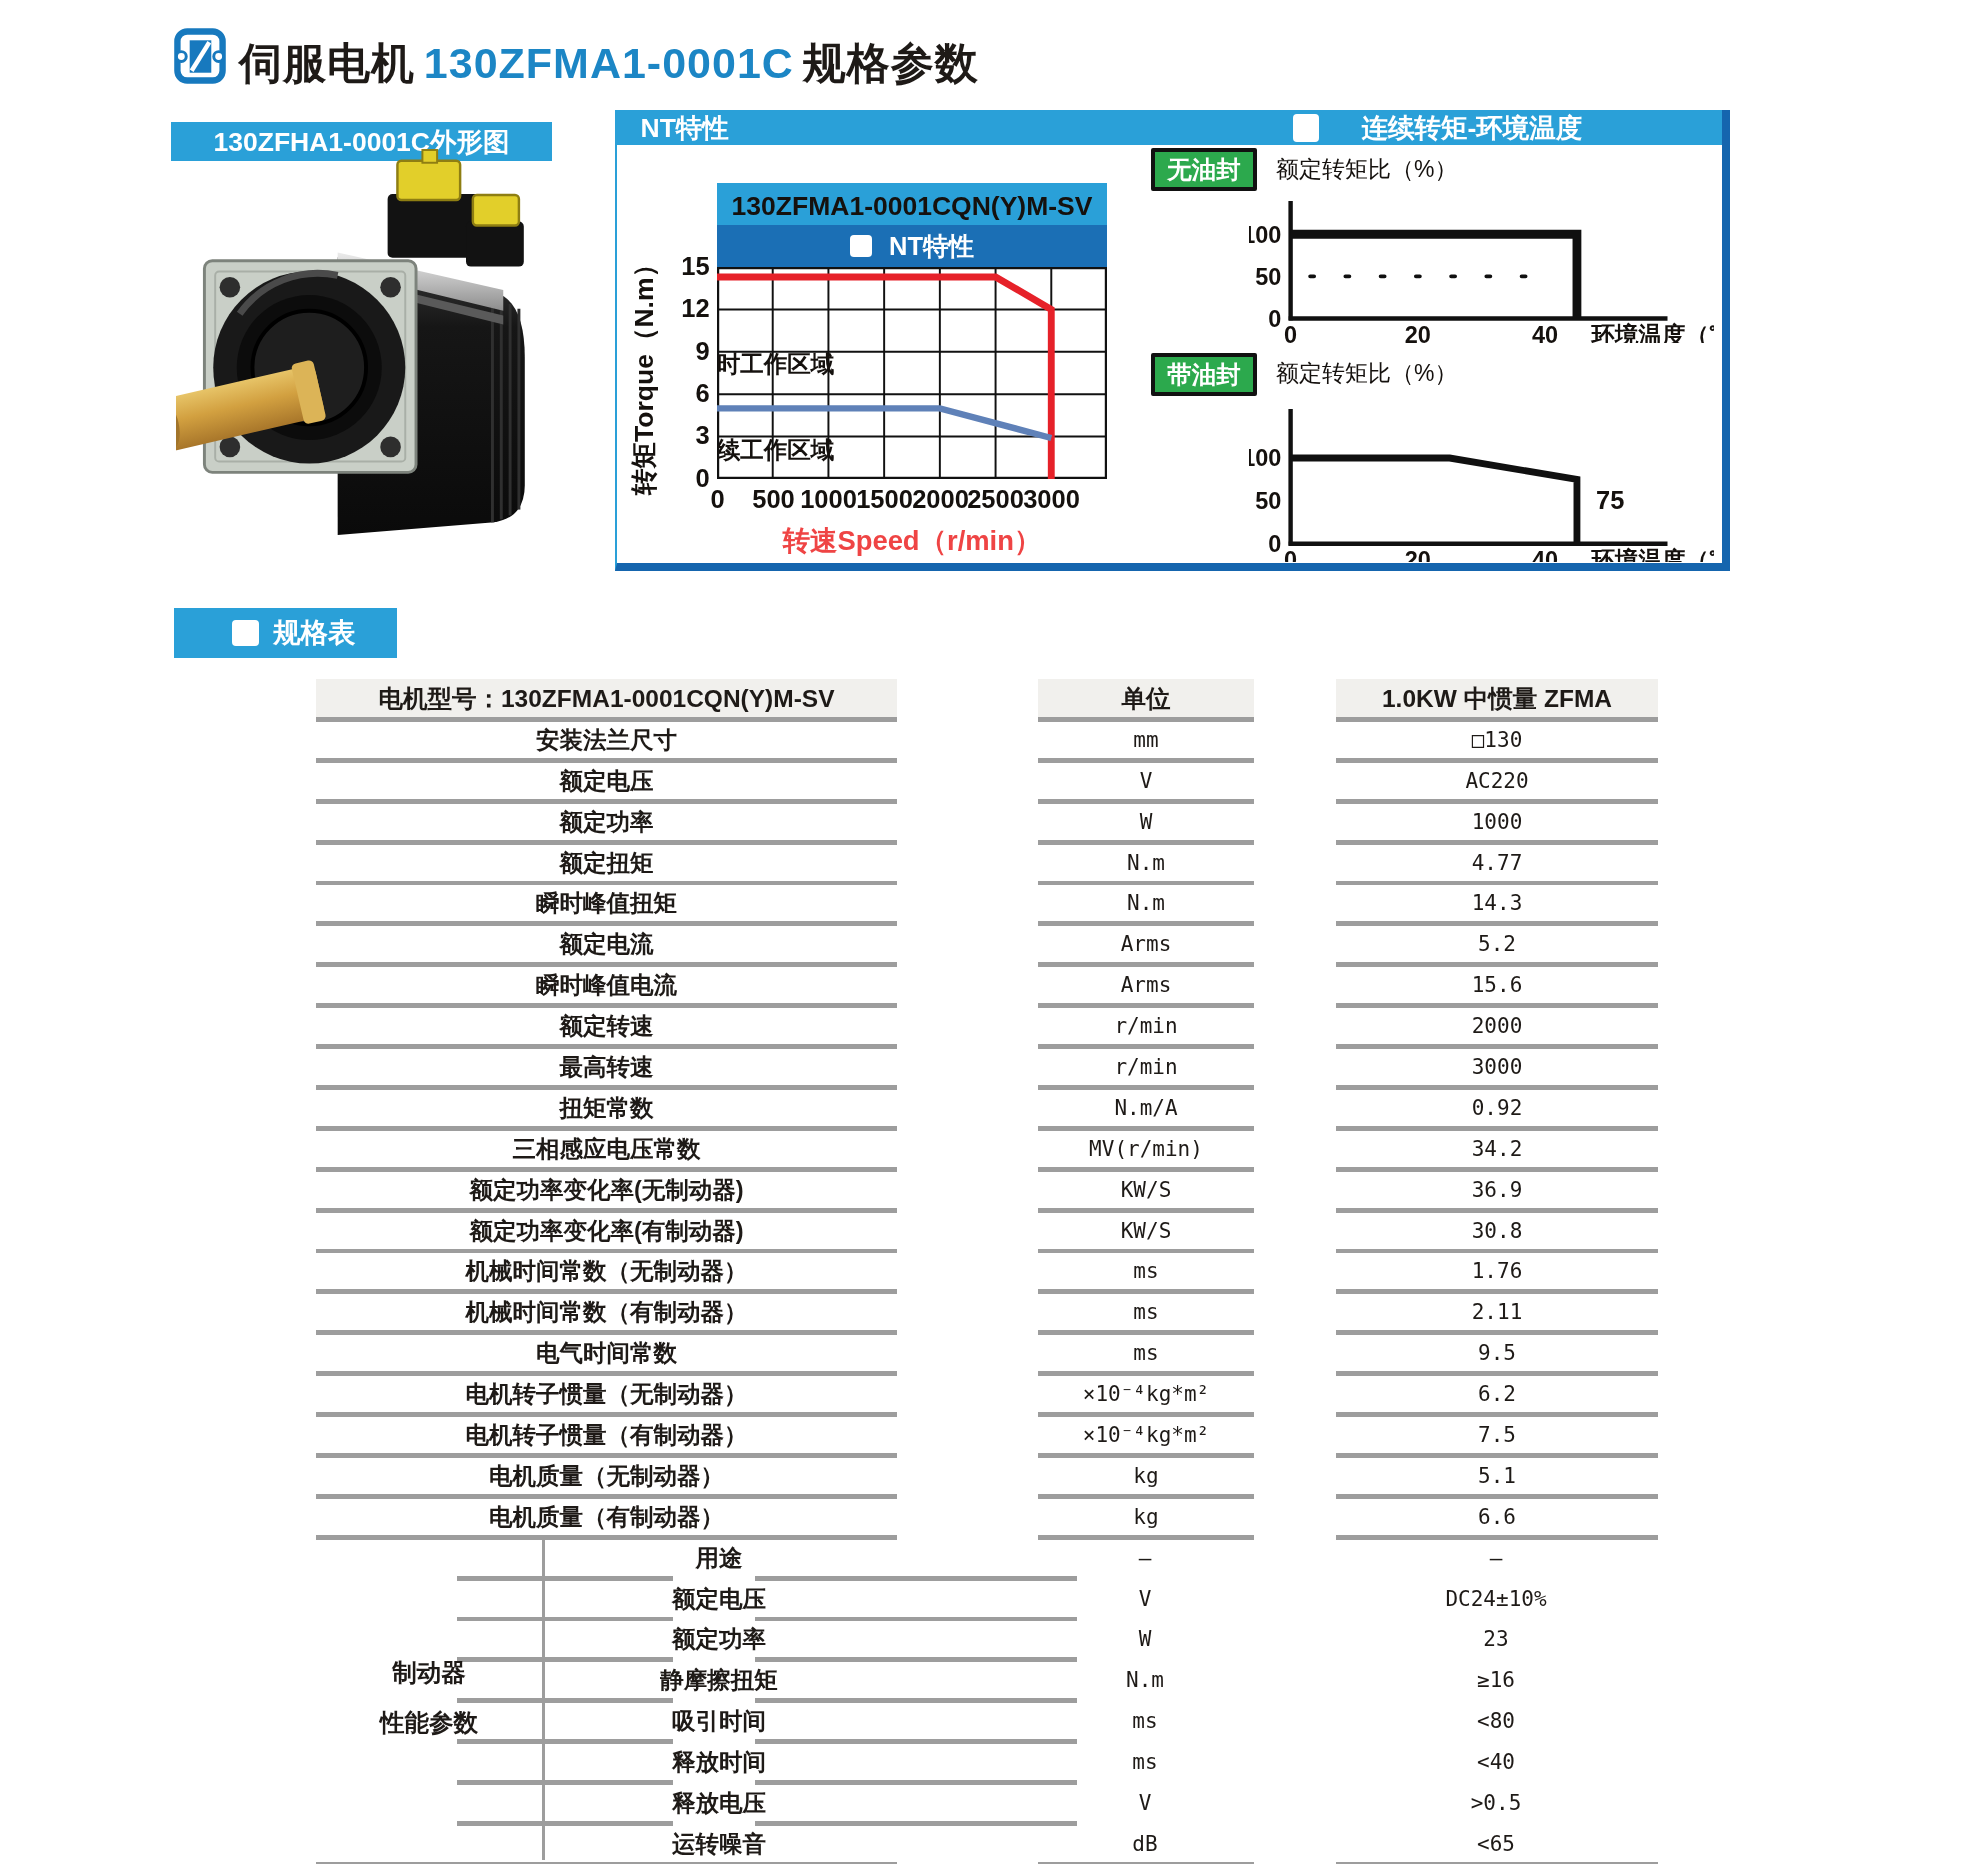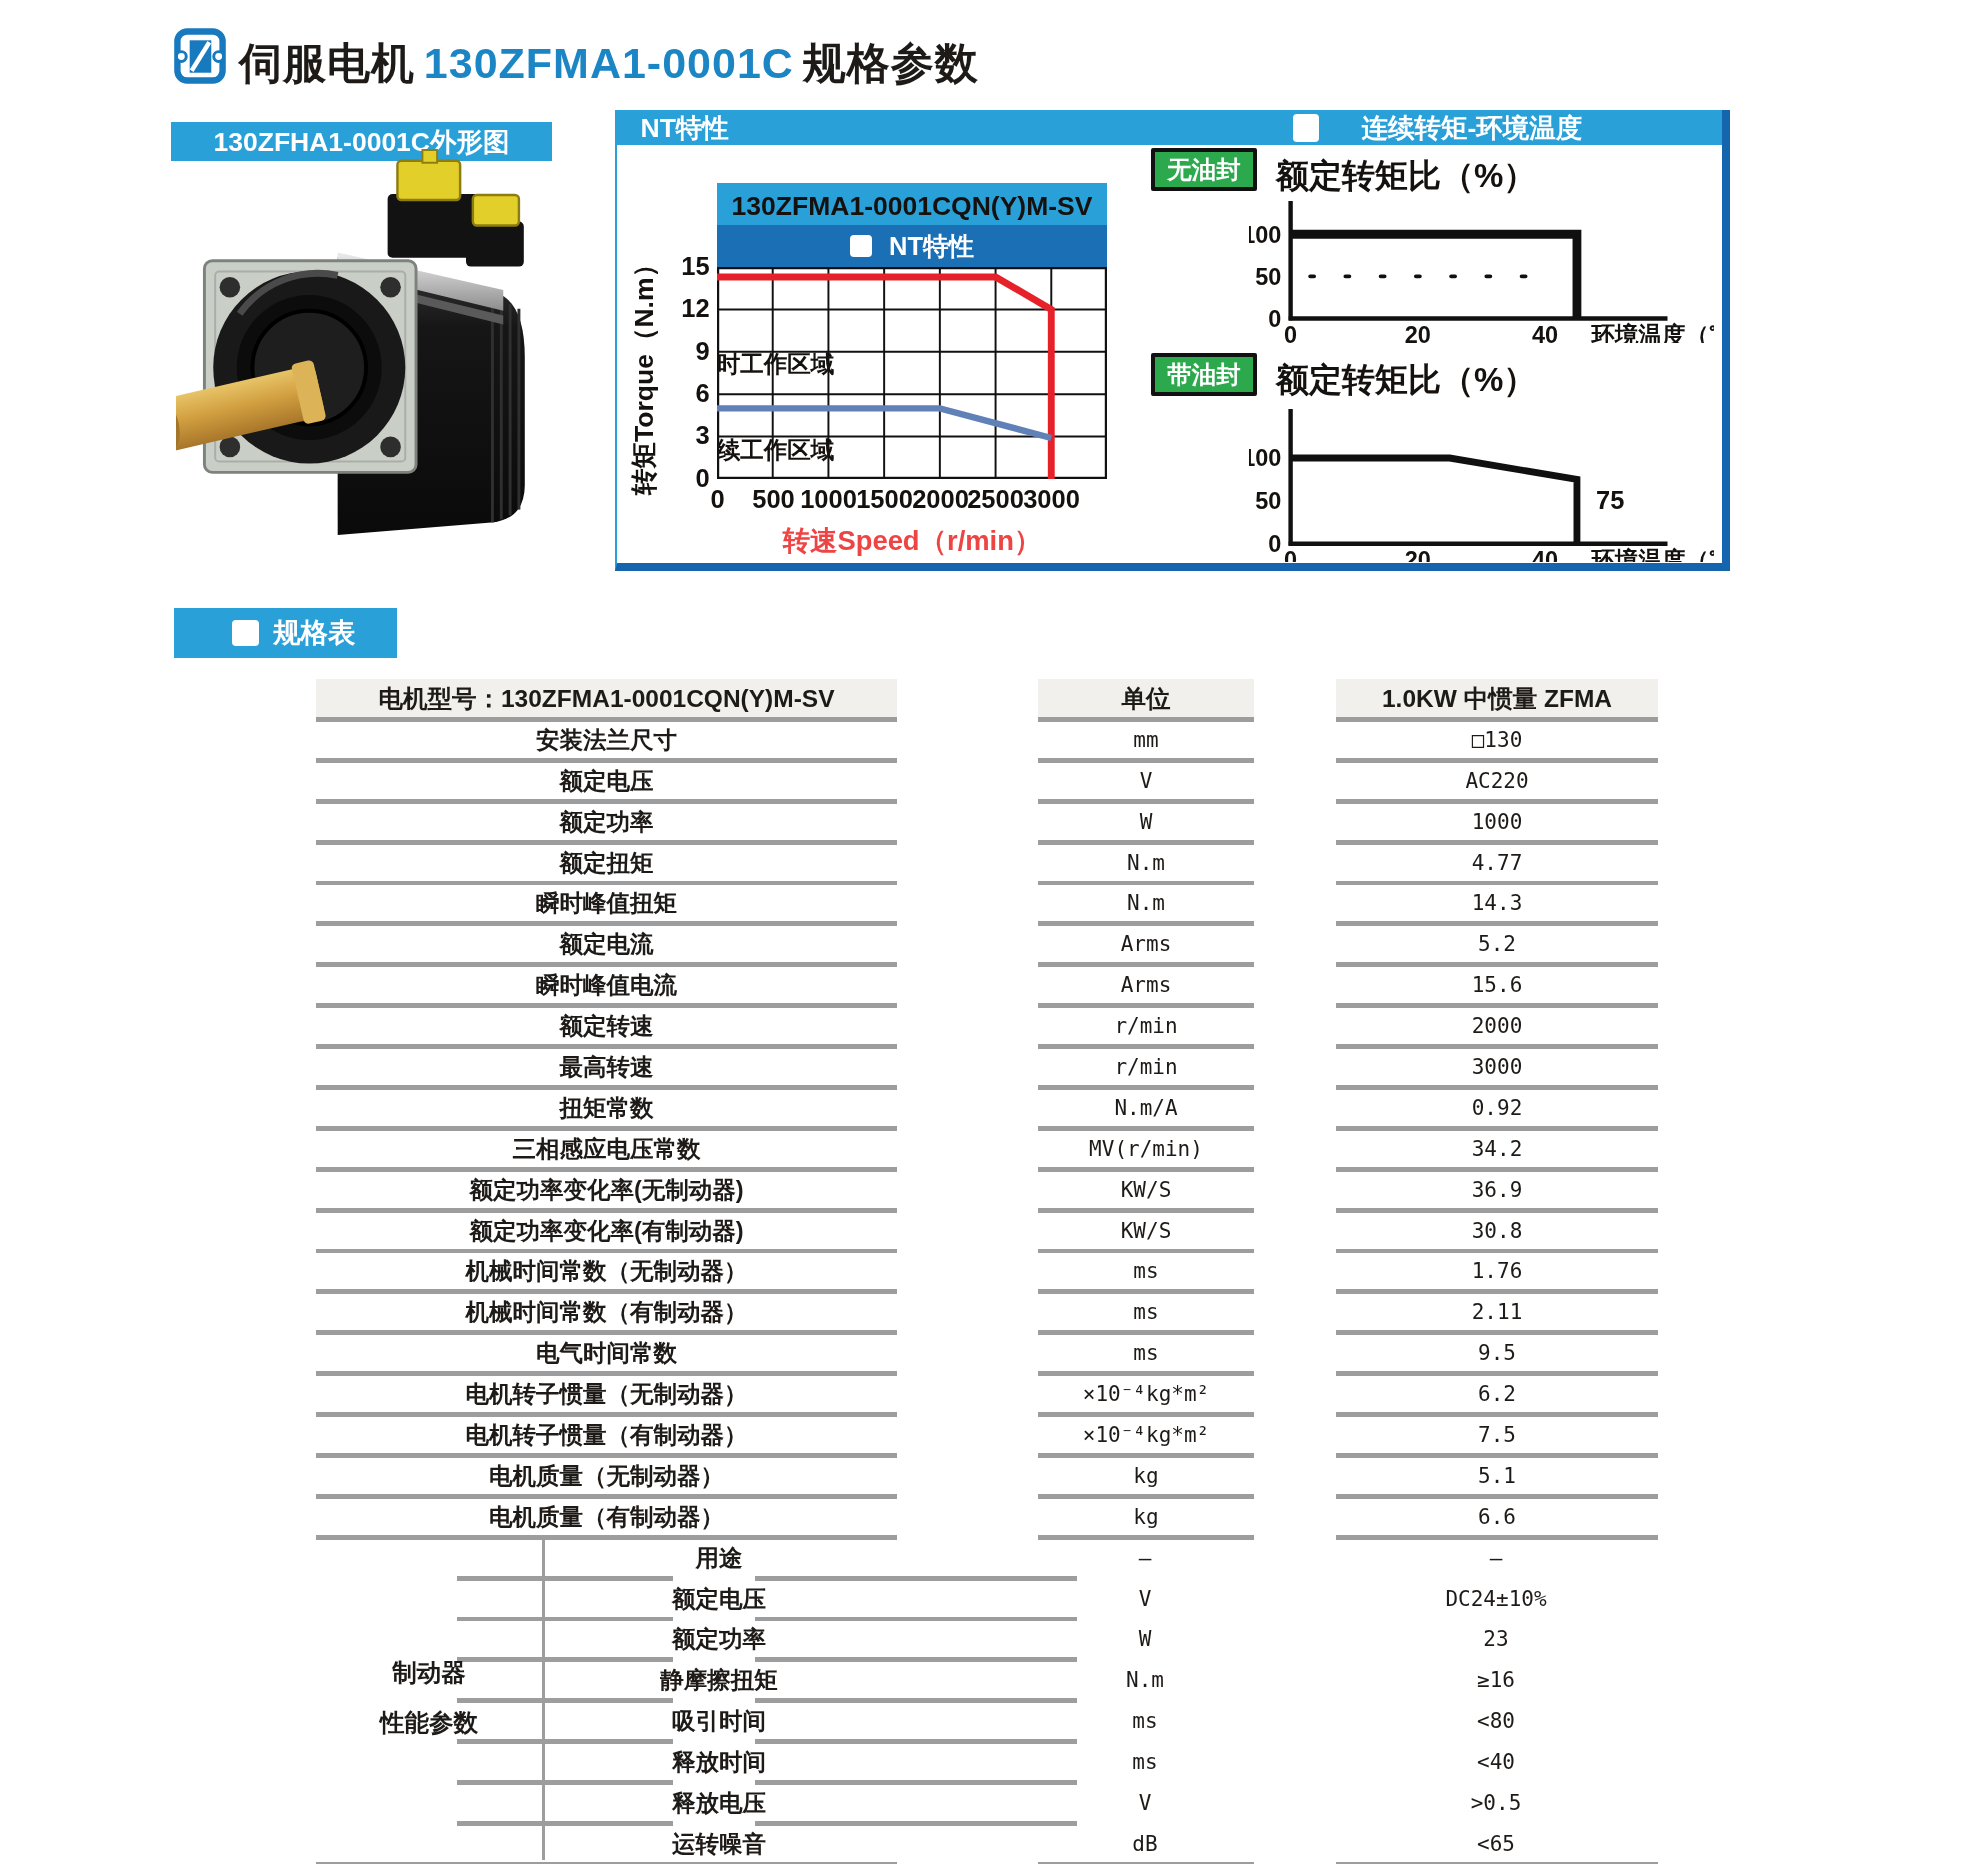--- a/index.html
+++ b/index.html
@@ -29,21 +29,21 @@
   .nt-ytick{position:absolute;left:19.6px;width:73px;height:29px;text-align:right;
             font-size:25.5px;font-weight:bold;line-height:29px;color:#15110e;}
   .nt-xtick{position:absolute;width:69px;height:29px;text-align:center;top:375px;
             font-size:25.5px;font-weight:bold;line-height:29px;color:#15110e;}
   .nt-xlabel{left:100px;top:413px;width:390px;text-align:center;font-size:27.4px;font-weight:bold;color:#ef4444;}
   .vlabel{left:7.8px;top:157px;width:39px;height:212px;display:flex;align-items:center;justify-content:center;}
   .vlabel span{transform:rotate(-90deg);white-space:nowrap;font-size:26.5px;font-weight:bold;color:#15110e;}
   .seal-btn{width:98px;height:35px;background:#2ca94d;border:4.9px solid #111;border-radius:2px;
             color:#fff;font-size:24.5px;font-weight:bold;display:flex;align-items:center;justify-content:center;}
   .btn1{left:534px;top:38px;} .btn2{left:534px;top:243px;}
-  .ratio-label{font-size:33px;font-weight:bold;color:#15110e;white-space:nowrap;}
+  .ratio-label{font-size:23px;font-weight:normal;color:#15110e;white-space:nowrap;}
   .lbl1{left:659px;top:44px;} .lbl2{left:659px;top:248px;}
   #temp-chart-1{left:632px;top:86px;width:465px;height:147px;}
   #temp-chart-2{left:632px;top:294px;width:465px;height:158px;}
   
   .spec-table{left:316px;top:679px;width:1362px;}
   .spec-row{display:flex;height:36px;align-items:center;}
   .header-row{height:38px;}
   .header-row .cell{background:#f1f0ed;font-weight:bold;font-size:24.5px;}
   .cell{display:flex;align-items:center;justify-content:center;height:100%;box-sizing:border-box;text-align:center;}
   .c1{width:581px;} .g1{width:105px;} .c2{width:216px;margin-left:36px;} .g2{width:82px;} .c3{width:322px;}

